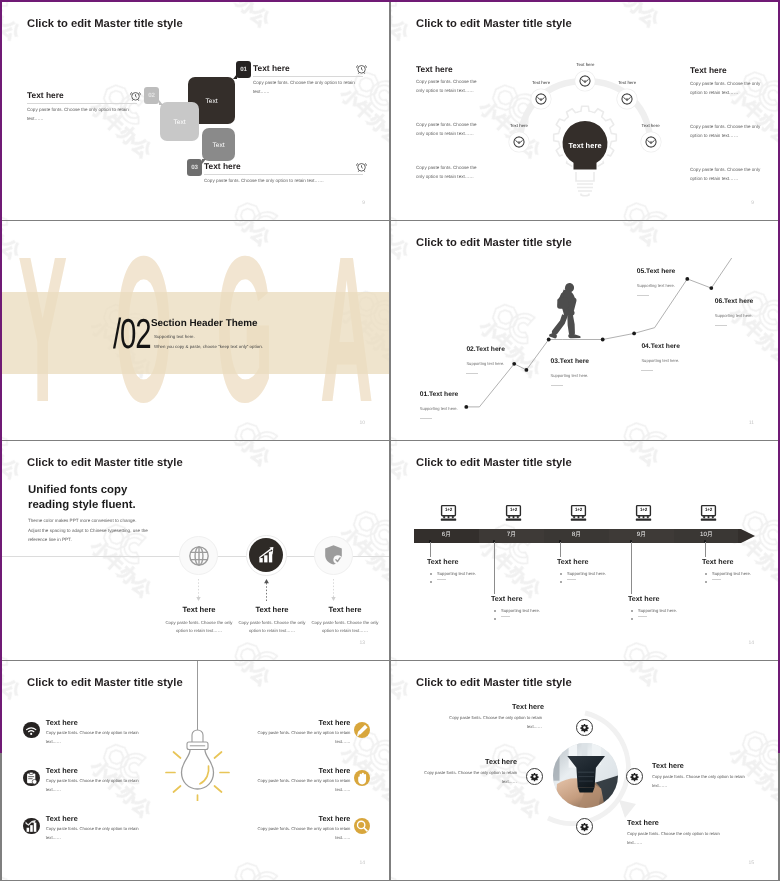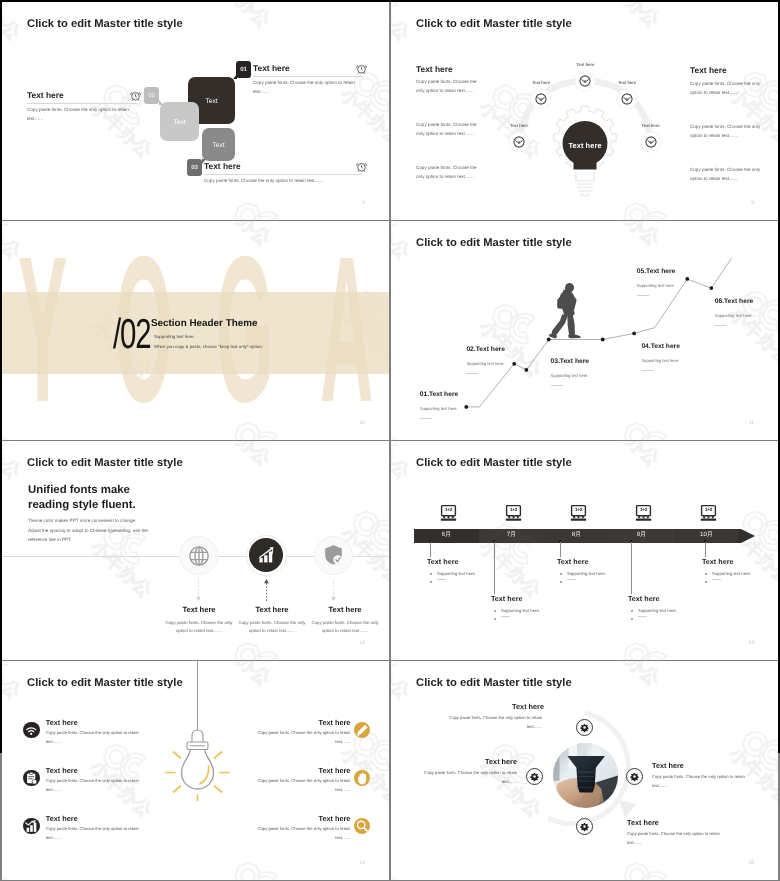--- a/index.html
+++ b/index.html
@@ -1,19 +1,19 @@
 <!DOCTYPE html>
 <html><head>
 <meta charset="utf-8">
 <style>
   html,body{margin:0;padding:0;background:#7f7f7f;}
   body{width:780px;height:881px;overflow:hidden;
        font-family:"Liberation Sans",sans-serif;
        -webkit-font-smoothing:antialiased;text-rendering:geometricPrecision;}
-  #page{position:relative;width:780px;height:753px;background:#000000;}
+  #page{position:relative;width:780px;height:753px;background:#701a75;}
   .grid{position:absolute;left:2px;top:2px;width:776px;height:877px;
         display:grid;grid-template-columns:387px 387px;
         grid-template-rows:218px 219px 219px 219px;
         column-gap:2px;row-gap:1px;background:#7f7f7f;}
   .slide{position:relative;background:#fff;overflow:hidden;}
 
   
   .wm{position:absolute;inset:0;pointer-events:none;opacity:1;z-index:0;}
   .wm svg{width:100%;height:100%;display:block;}
 
@@ -444,21 +444,21 @@
             </g>
             <text x="1" y="44" font-family="'Liberation Sans',sans-serif" font-size="15.5" stroke="#f1f1f1" fill="none" stroke-width="1.45" letter-spacing="0.4">小牛办公</text>
           </pattern>
         </defs>
         <rect width="100%" height="100%" fill="url(#wmpat)"></rect>
       </svg>
         </div>
   <div class="layer">
     <div class="mtitle" style="left:25px;top:16px">Click to edit Master title style</div>
     <div class="s5h" style="left:26px;top:42px">
-      <div>Unified fonts make</div>
+      <div>Unified fonts copy</div>
       <div>reading style fluent.</div>
     </div>
     <div class="s5p" style="left:26px;top:75px;width:160px">
       <div>Theme color makes PPT more convenient to change.</div>
       <div>Adjust the spacing to adapt to Chinese typesetting, use the</div>
       <div>reference line in PPT.</div>
     </div>
 
     <div class="s5line" style="left:0;top:115px;width:387px"></div>
 

